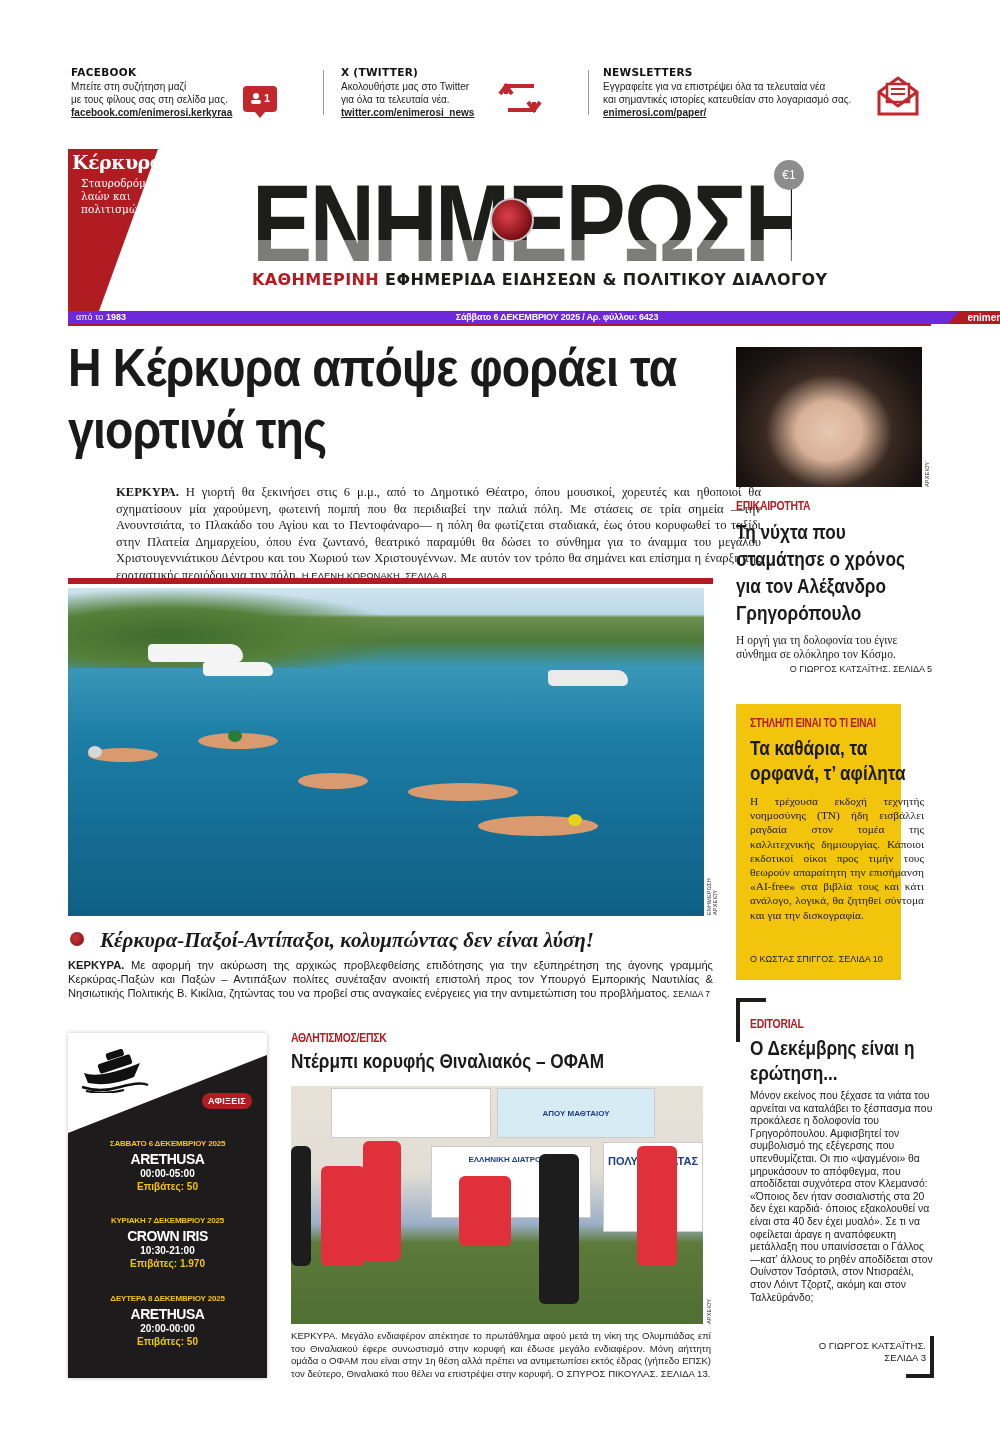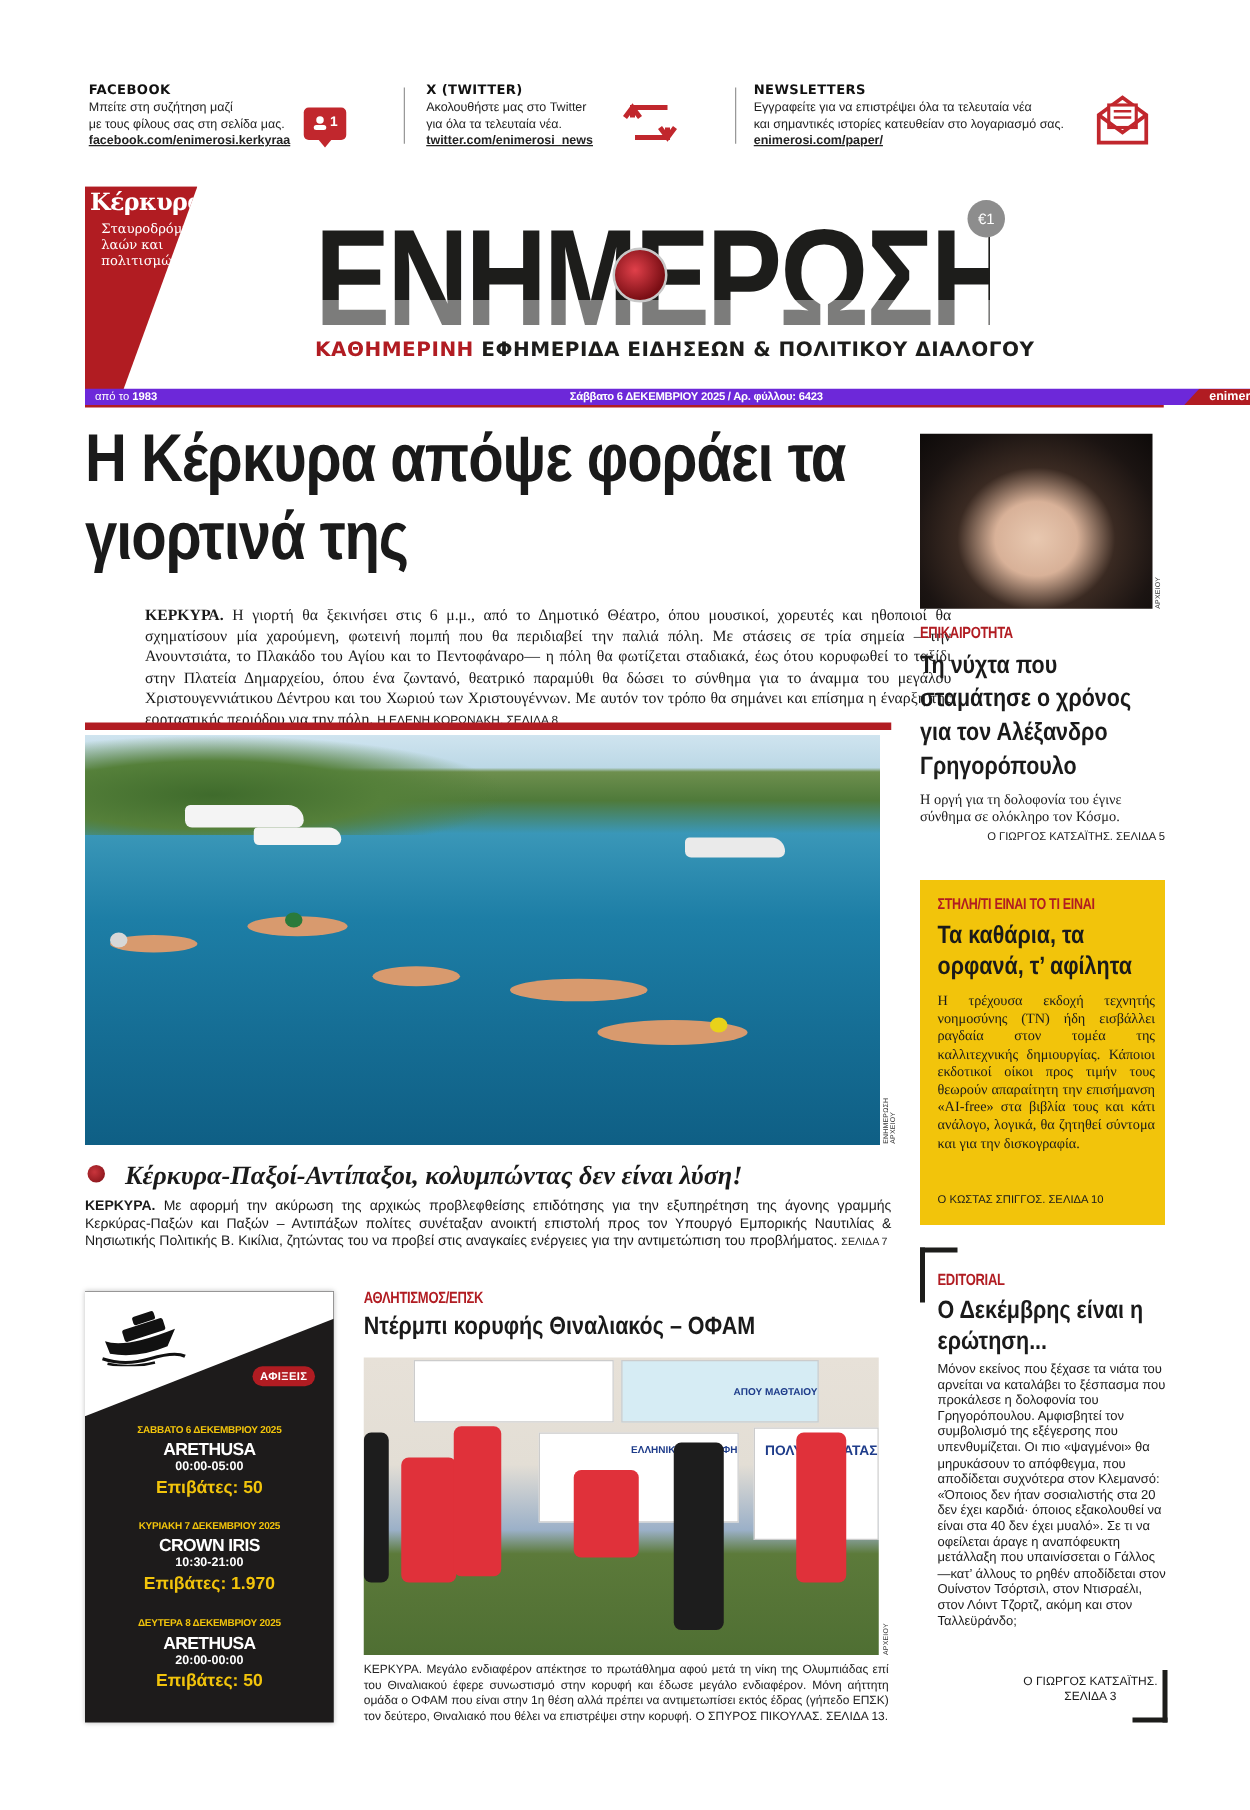--- a/index.html
+++ b/index.html
@@ -55,50 +55,50 @@
 
   
   .ferry { position: absolute; left: 68px; top: 1033px; width: 199px; height: 345px; background: #1d1b1b; box-shadow: 0 0 4px rgba(0,0,0,0.25); overflow: hidden; }
   .ferry .white { position: absolute; left: 0; top: 0; width: 100%; height: 100px; background: #fff; clip-path: polygon(0 0, 100% 0, 100% 22%, 0 100%); }
   .ferry .ship { position: absolute; left: 12px; top: 10px; width: 70px; height: 50px; }
   .ferry .badge { position: absolute; left: 134px; top: 60px; padding: 3px 6px; border-radius: 10px; background: #b11c22; color: #fff; font-size: 9px; font-weight: 700; letter-spacing: 0.3px; }
   .ferry .entry { position: absolute; left: 0; width: 100%; text-align: center; }
   .ferry .d { color: #f2c40b; font-size: 8px; font-weight: 700; letter-spacing: -0.2px; }
   .ferry .n { color: #fff; font-size: 14px; font-weight: 700; letter-spacing: -0.5px; margin-top: 3px; }
   .ferry .h { color: #fff; font-size: 10px; font-weight: 700; margin-top: 1px; }
-  .ferry .p { color: #f2c40b; font-size: 14px; font-weight: 700; margin-top: 2px; }
+  .ferry .p { color: #f2c40b; font-size: 10px; font-weight: 700; margin-top: 2px; }
 
   
   .kicker { font-family: "Liberation Sans", sans-serif; font-weight: 700; color: #b11c22; letter-spacing: -0.3px; transform: scaleX(0.8); transform-origin: left top; white-space: nowrap; }
   .sport-kicker { position: absolute; left: 291px; top: 1030px; font-size: 13px; }
   .sport-title { position: absolute; left: 291px; top: 1050px; font-size: 20px; font-weight: 700; transform: scaleX(0.86); transform-origin: left top; white-space: nowrap; }
   .football { left: 291px; top: 1086px; width: 412px; height: 238px; background: linear-gradient(180deg, #e7e1d8 0%, #e3ded5 36%, #9bb0c8 58%, #5c7a3a 66%, #4f6f33 100%); }
-  .football .banner { position: absolute; background: #fff; border: 1px solid #ccc; font-size: 8px; color: #1e3c8a; font-weight: 700; text-align: right; }
+  .football .banner { position: absolute; background: #fff; border: 1px solid #ccc; font-size: 8px; color: #1e3c8a; font-weight: 700; text-align: center; }
   .football .player { position: absolute; border-radius: 6px; }
   .sport-body { position: absolute; left: 291px; top: 1330px; width: 420px; font-size: 9.6px; line-height: 12.6px; text-align: justify; color: #222; }
 
   
   .portrait { left: 736px; top: 347px; width: 186px; height: 140px; background: radial-gradient(ellipse at 50% 60%, #e8c8b0 0%, #d8b198 25%, #3a2a22 48%, #1b1412 75%, #0d0a09 100%); }
   .r-kicker1 { position: absolute; left: 736px; top: 498px; font-size: 13px; }
   .r-title1 { position: absolute; left: 736px; top: 519px; width: 200px; font-size: 20px; line-height: 27px; font-weight: 700; transform: scaleX(0.86); transform-origin: left top; width: 230px; }
   .r-body1 { position: absolute; left: 736px; top: 633px; width: 196px; font-family: "Liberation Serif", serif; font-size: 11.5px; line-height: 14px; }
   .r-by1 { position: absolute; right: 68px; top: 664px; font-size: 9px; color: #222; }
 
-  .yellow { position: absolute; left: 736px; top: 704px; width: 196px; height: 276px; background: #f2c40b; }
+  .yellow { position: absolute; left: 736px; top: 704px; width: 165px; height: 276px; background: #f2c40b; }
   .yellow .k { position: absolute; left: 14px; top: 12px; font-size: 12.5px; color: #b11c22; }
   .yellow .t { position: absolute; left: 14px; top: 32px; font-size: 20px; line-height: 25px; font-weight: 700; transform: scaleX(0.86); transform-origin: left top; width: 210px; }
   .yellow .b { position: absolute; left: 14px; top: 90px; width: 174px; font-family: "Liberation Serif", serif; font-size: 11.4px; line-height: 14.2px; text-align: justify; }
   .yellow .by { position: absolute; left: 14px; top: 250px; font-size: 9px; }
 
   .edit-bracket-tl { position: absolute; left: 736px; top: 998px; width: 30px; height: 44px; border-left: 4px solid #1d1d1b; border-top: 4px solid #1d1d1b; }
   .edit-bracket-br { position: absolute; left: 906px; top: 1336px; width: 28px; height: 42px; border-right: 4px solid #1d1d1b; border-bottom: 4px solid #1d1d1b; }
   .e-kicker { position: absolute; left: 750px; top: 1016px; font-size: 13px; }
   .e-title { position: absolute; left: 750px; top: 1036px; font-size: 20px; line-height: 25px; font-weight: 700; transform: scaleX(0.86); transform-origin: left top; width: 220px; }
   .e-body { position: absolute; left: 750px; top: 1090px; width: 185px; font-size: 10.4px; line-height: 12.6px; }
-  .e-by { position: absolute; right: 74px; top: 1340px; text-align: center; font-size: 9.6px; line-height: 12px; }
+  .e-by { position: absolute; right: 74px; top: 1340px; text-align: right; font-size: 9.6px; line-height: 12px; }
 </style>
 </head>
 <body>
 
 <div class="social" style="left:71px;">
   <h4>FACEBOOK</h4>
   <p>Μπείτε στη συζήτηση μαζί</p>
   <p>με τους φίλους σας στη σελίδα μας.</p>
   <p class="link">facebook.com/enimerosi.kerkyraa</p>
 </div>

